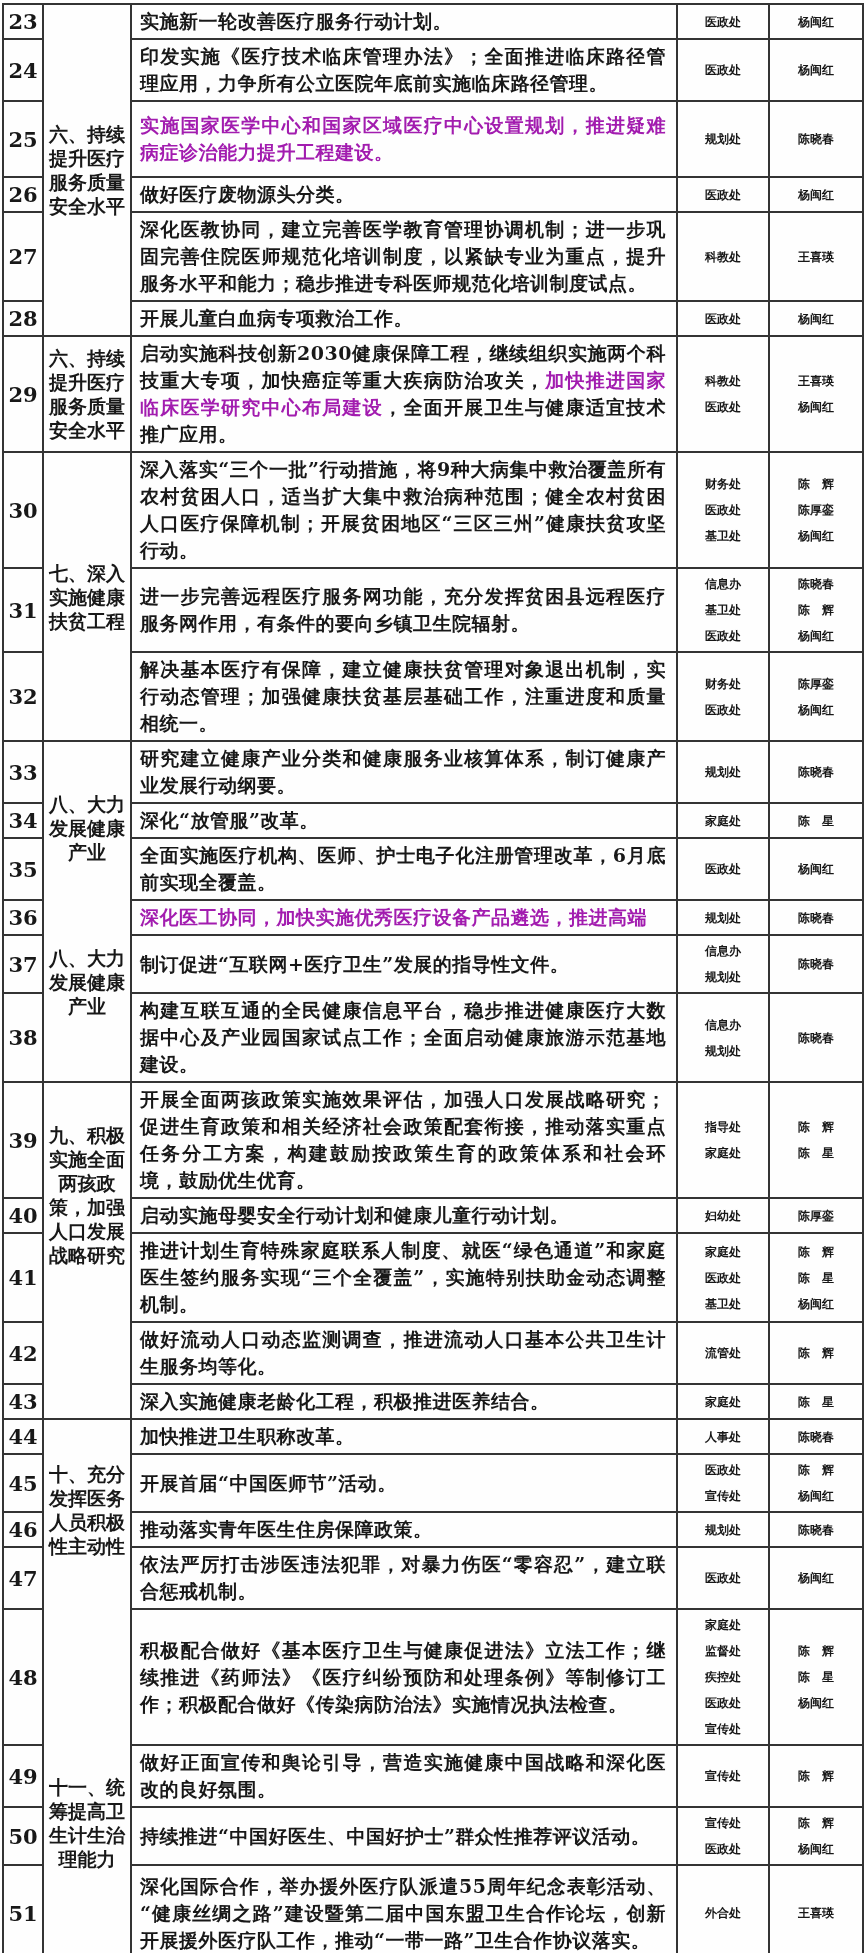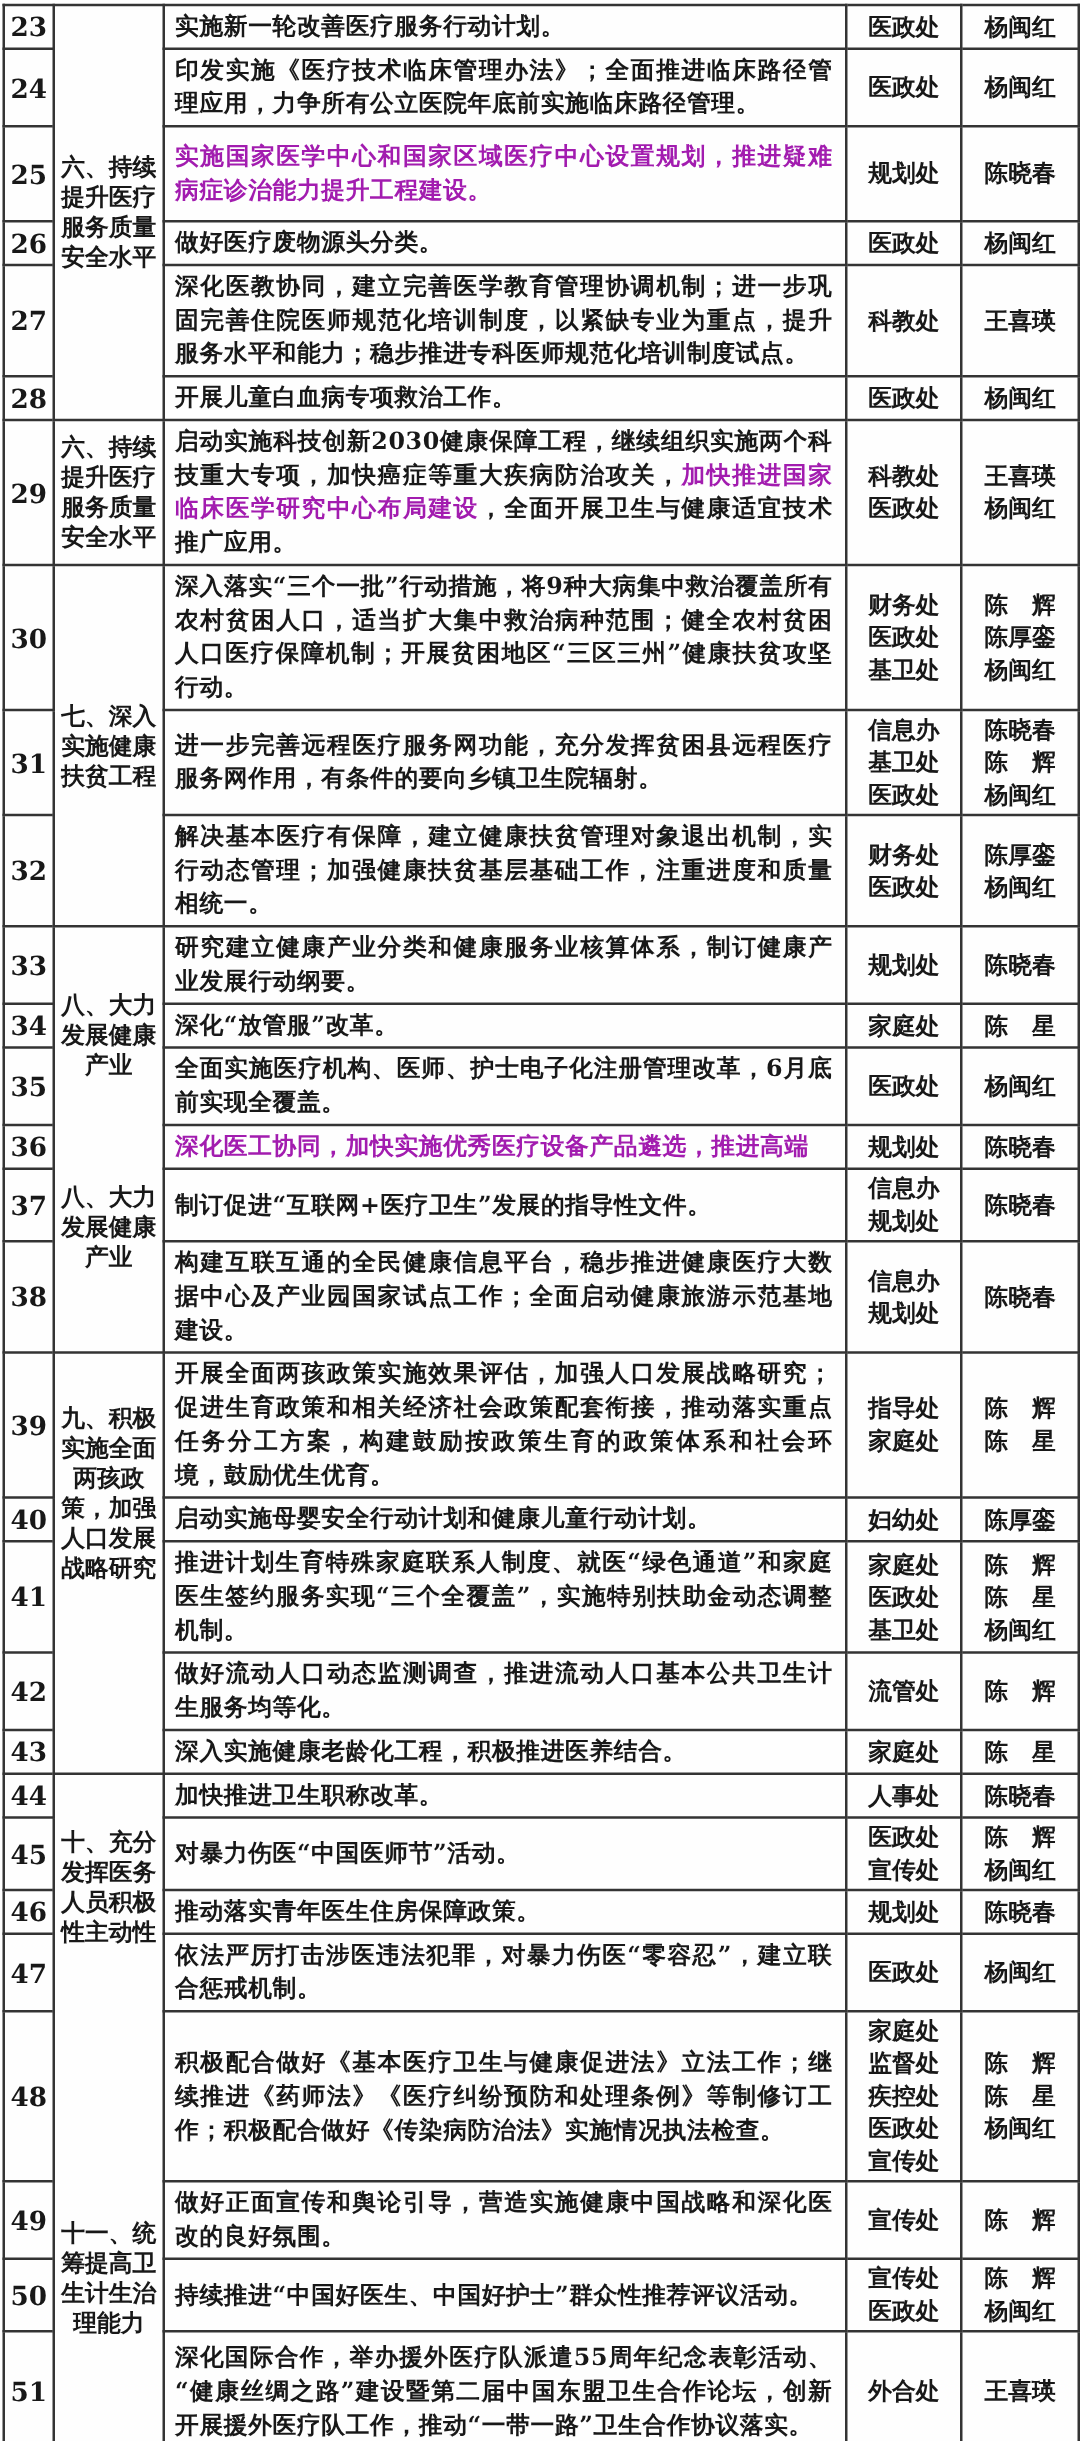--- a/index.html
+++ b/index.html
@@ -51,21 +51,21 @@
     font-size:19px;
     font-weight:600;
     line-height:27px;
     padding:3px 10px 3px 8px;
     text-align:justify;
     letter-spacing:0.5px;
   }
   td.c-dept, td.c-person{
     text-align:center;
     vertical-align:middle;
-    font-size:19px;
+    font-size:12px;
     font-weight:600;
     line-height:26px;
     padding:2px 1px;
   }
   .red{color:#a21caf;}
 </style>
 </head>
 <body>
 
 <div class="page">
@@ -333,21 +333,21 @@
           <td class="c-task"><span>加快推进卫生职称改革。</span></td>
           <td class="c-dept">
             <div>人事处</div>
           </td>
           <td class="c-person">
             <div>陈晓春</div>
           </td>
         </tr>
         <tr style="height: 56px;">
           <td class="c-no"><span>45</span></td>
-          <td class="c-task"><span>对暴力伤医“中国医师节”活动。</span></td>
+          <td class="c-task"><span>开展首届“中国医师节”活动。</span></td>
           <td class="c-dept">
             <div>医政处</div>
             <div>宣传处</div>
           </td>
           <td class="c-person">
             <div>陈　辉</div>
             <div>杨闽红</div>
           </td>
         </tr>
         <tr style="height: 28px;">

